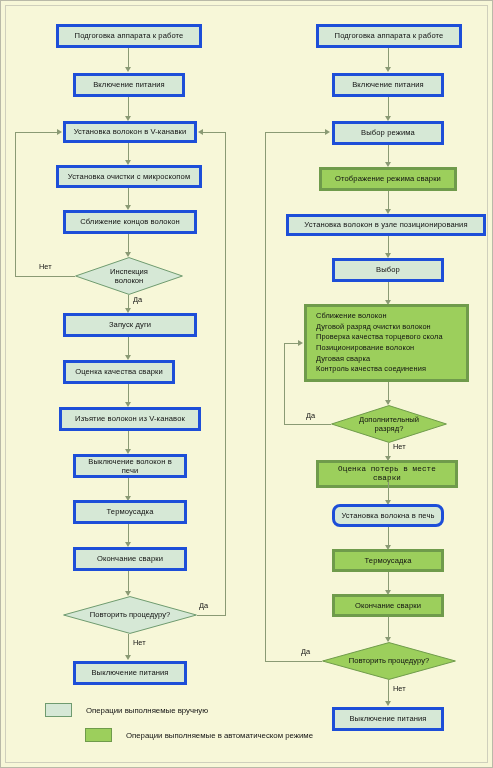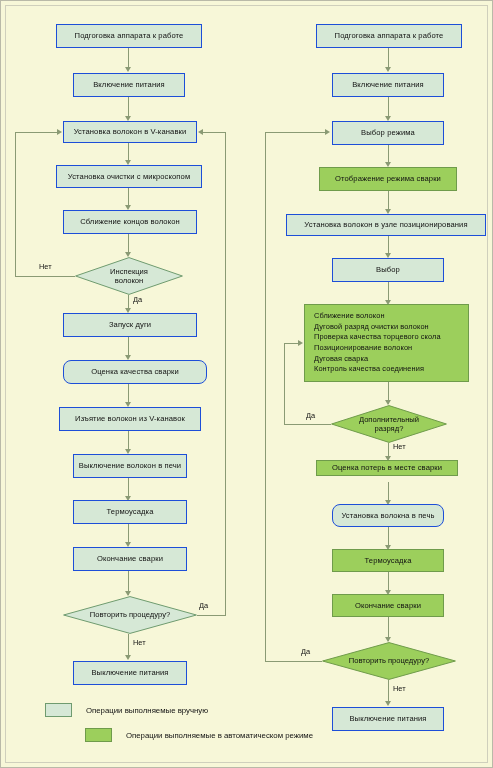--- a/index.html
+++ b/index.html
@@ -34,21 +34,21 @@
     align-items: center;
     justify-content: center;
     text-align: center;
     color: #111111;
     font-size: 7.6px;
     line-height: 1.25;
     letter-spacing: 0.1px;
     padding: 1px 3px;
   }
   .proc {
-    border: 1px solid #1d4ed8;
+    border: 3px solid #1d4ed8;
     background: #d6e8d6;
   }
   .proc.auto {
     background: #9ccf5c;
     border-color: #6f9b4b;
   }
   .proc.listbox {
     justify-content: flex-start;
     text-align: left;
     padding-left: 9px;
@@ -178,21 +178,21 @@
   <div class="elab" style="left:38px; top:261px;">Нет</div>
 
   <div class="ln v" style="left:127px; top:294px; height:16px;"></div>
   <div class="arrow down" style="left:124px; top:307px;"></div>
   <div class="elab" style="left:132px; top:294px;">Да</div>
 
   <div class="node proc" style="left:62px; top:312px; width:134px; height:24px;">Запуск дуги</div>
   <div class="ln v" style="left:127px; top:336px; height:21px;"></div>
   <div class="arrow down" style="left:124px; top:354px;"></div>
 
-  <div class="node proc" style="left:62px; top:359px; width:144px; height:24px;border-radius:8px;">Оценка качества сварки</div>
+  <div class="node proc" style="left:62px; top:359px; width:112px; height:24px;">Оценка качества сварки</div>
   <div class="ln v" style="left:127px; top:383px; height:21px;"></div>
   <div class="arrow down" style="left:124px; top:401px;"></div>
 
   <div class="node proc" style="left:58px; top:406px; width:142px; height:24px;">Изъятие волокон из V-канавок</div>
   <div class="ln v" style="left:127px; top:430px; height:21px;"></div>
   <div class="arrow down" style="left:124px; top:448px;"></div>
 
   <div class="node proc" style="left:72px; top:453px; width:114px; height:24px;">Выключение волокон в печи</div>
   <div class="ln v" style="left:127px; top:477px; height:21px;"></div>
   <div class="arrow down" style="left:124px; top:495px;"></div>
@@ -272,21 +272,21 @@
   <div class="ln h" style="left:283px; top:423px; width:47px;"></div>
   <div class="ln v" style="left:283px; top:342px; height:82px;"></div>
   <div class="ln h" style="left:283px; top:342px; width:16px;"></div>
   <div class="arrow right" style="left:297px; top:339px;"></div>
   <div class="elab" style="left:305px; top:410px;">Да</div>
 
   <div class="ln v" style="left:387px; top:442px; height:16px;"></div>
   <div class="arrow down" style="left:384px; top:455px;"></div>
   <div class="elab" style="left:392px; top:441px;">Нет</div>
 
-  <div class="node proc auto" style="left:315px; top:459px; width:142px; height:16px;">Оценка потерь в месте сварки</div>
+  <div class="node proc auto" style="left:315px; top:459px; width:142px; height:28px;font-family:Liberation Mono, monospace;">Оценка потерь в месте сварки</div>
   <div class="ln v" style="left:387px; top:481px; height:21px;"></div>
   <div class="arrow down" style="left:384px; top:499px;"></div>
 
   <div class="node proc" style="left:331px; top:503px; width:112px; height:23px;border-radius:8px;">Установка волокна в печь</div>
   <div class="ln v" style="left:387px; top:526px; height:21px;"></div>
   <div class="arrow down" style="left:384px; top:544px;"></div>
 
   <div class="node proc auto" style="left:331px; top:548px; width:112px; height:23px;">Термоусадка</div>
   <div class="ln v" style="left:387px; top:571px; height:21px;"></div>
   <div class="arrow down" style="left:384px; top:589px;"></div>

